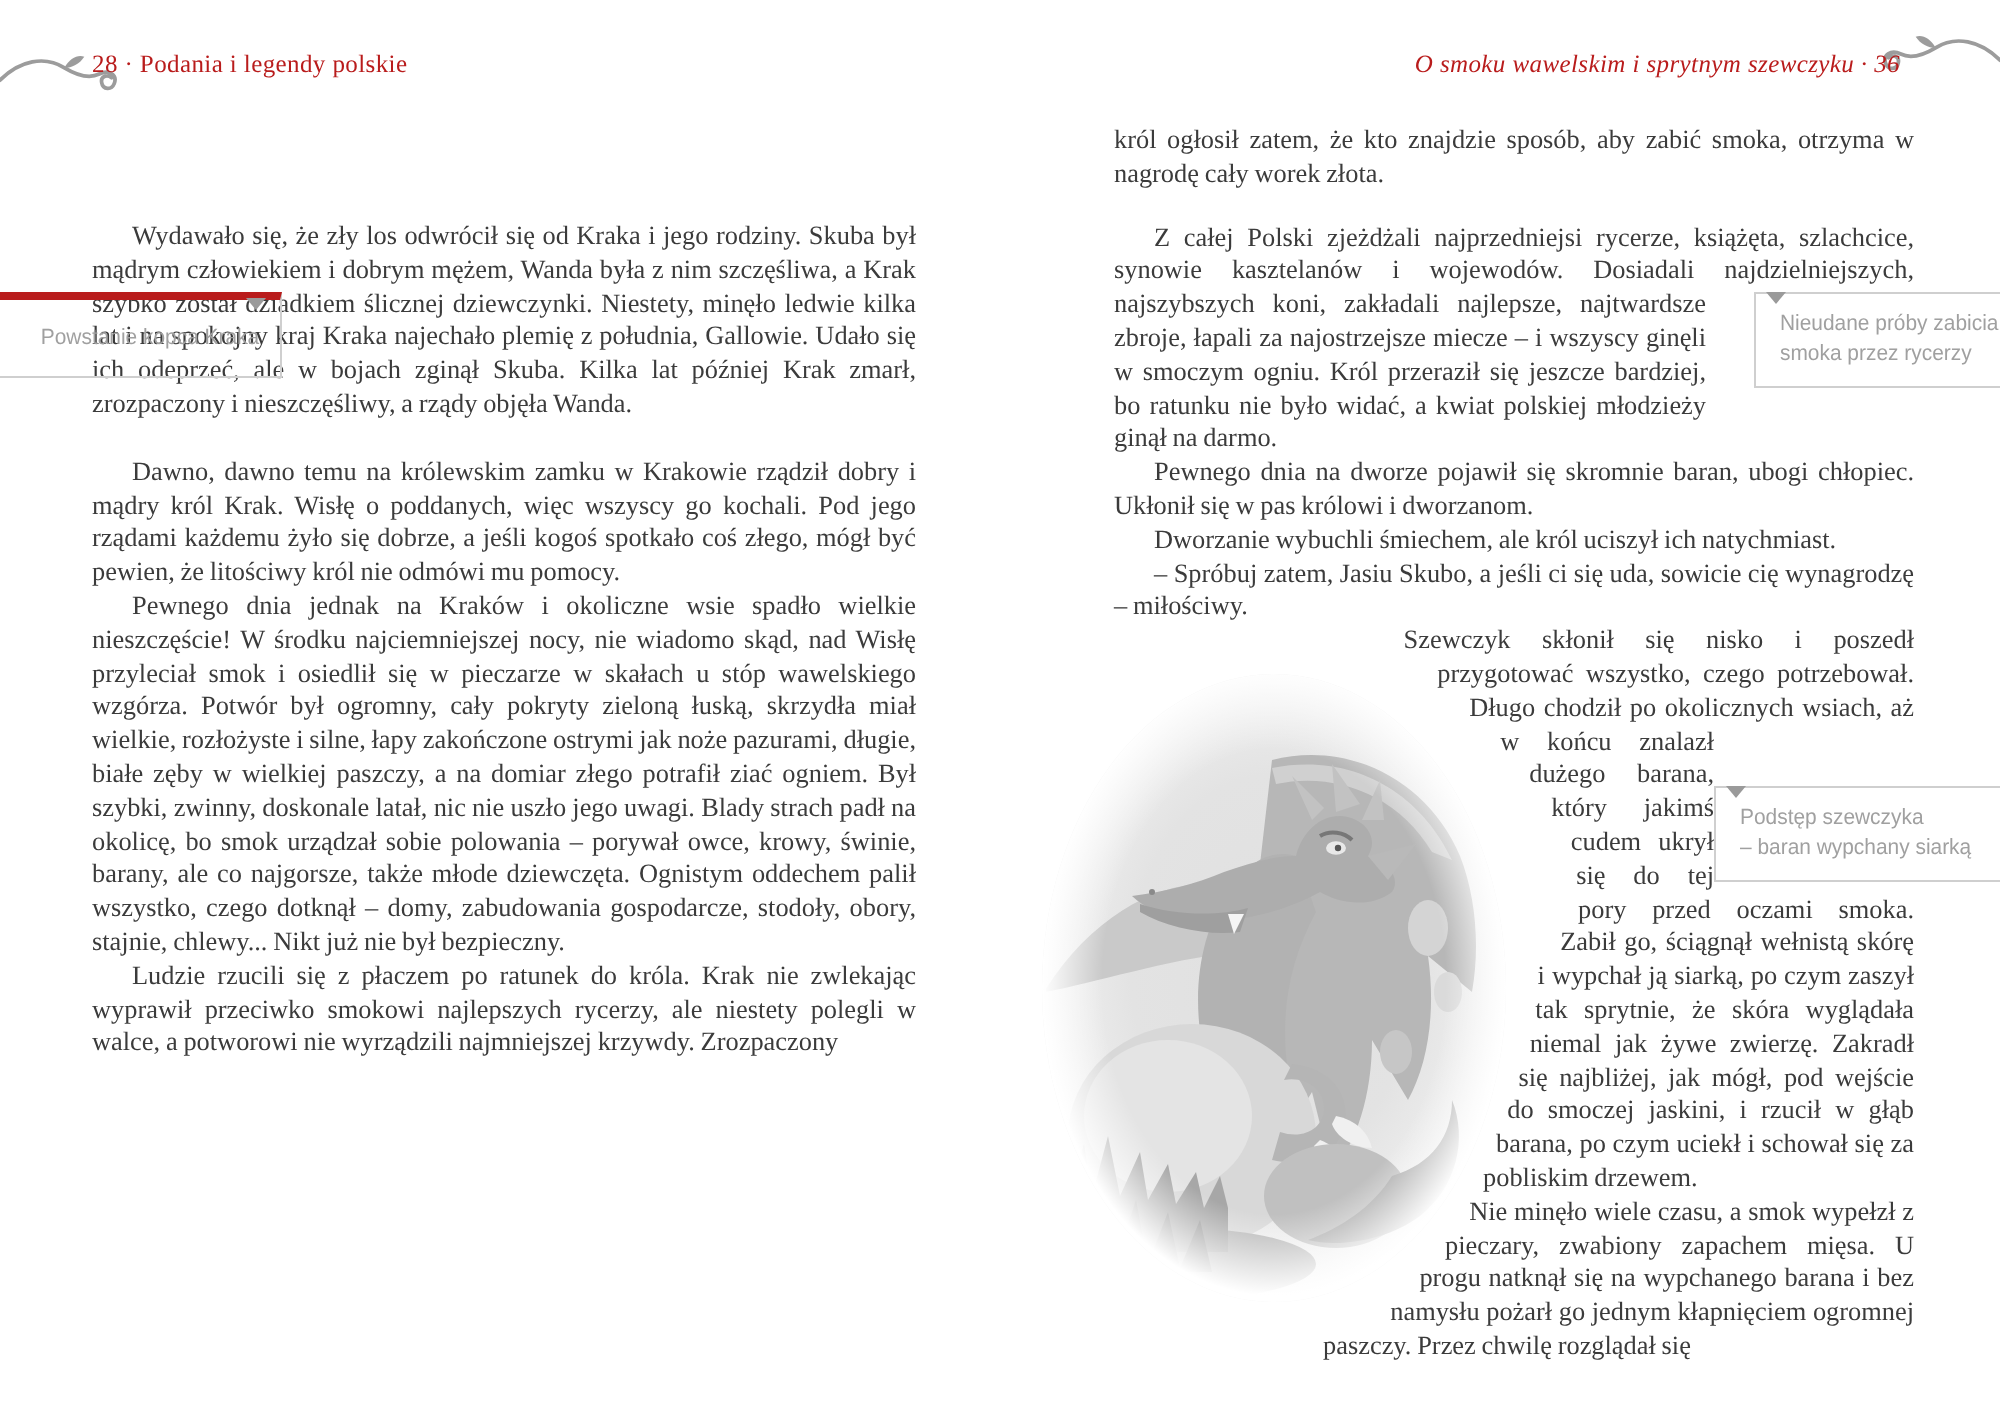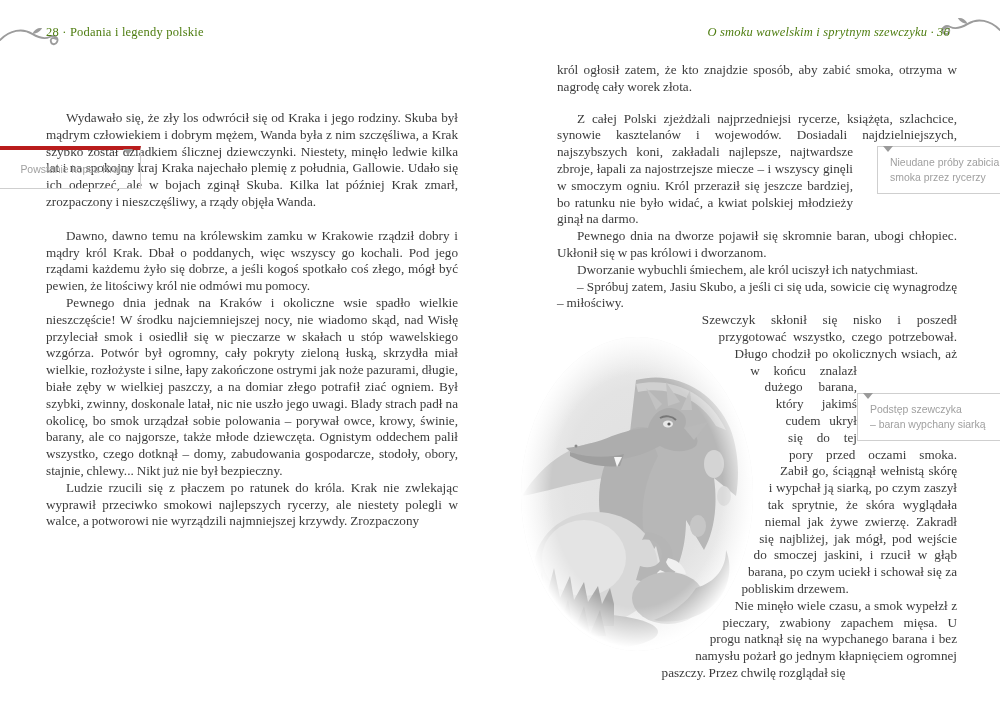--- a/index.html
+++ b/index.html
@@ -1,20 +1,20 @@
 <!DOCTYPE html>
 <html lang="pl"><head>
 <meta charset="utf-8">
 <style>
   html,body{margin:0;padding:0;background:#ffffff;}
   .spread{position:relative;width:1000px;height:707px;background:#ffffff;overflow:hidden;
           font-family:"Liberation Serif", serif;}
 
   
-  .running-head{position:absolute;top:25px;font-size:12.5px;color:#4d7c0f;letter-spacing:.2px;}
+  .running-head{position:absolute;top:25px;font-size:12.5px;color:#b91c1c;letter-spacing:.2px;}
   .rh-left{left:46px;}
   .rh-right{right:50px;font-style:italic;}
 
   
   .ornament{position:absolute;width:62px;height:30px;}
   .orn-left{left:0;top:22px;}
   .orn-right{right:0;top:12px;transform:scaleX(-1);}
 
   
   .col{position:absolute;top:62px;font-size:13.2px;line-height:16.8px;color:#3b3b3b;
@@ -126,21 +126,21 @@
       <path d="M178 252 C 198 246 208 232 208 214 C 216 234 210 258 192 272 C 176 284 152 288 136 284 C 152 278 168 268 178 252 Z" fill="#a9a9a9"></path>
       <ellipse cx="70" cy="296" rx="70" ry="18" fill="#b5b5b5"></ellipse>
       <path d="M16 262 L 24 236 L 28 262 L 36 232 L 42 262 L 52 240 L 56 264 L 66 246 L 70 266 L 80 250 L 84 268 L 92 252 L 96 268 L 96 290 L 14 290 Z" fill="#a7a7a7"></path>
       <path d="M8 300 L 18 262 L 24 296 L 34 258 L 40 294 L 50 264 L 56 296 L 66 270 L 72 298 L 82 274 L 88 300 Z" fill="#939393"></path>
     </g>
     <ellipse cx="119" cy="158" rx="116" ry="157" fill="url(#fadeG)"></ellipse>
   </svg>
 
   <main class="col col-left">
     <p class="par indent">Wydawało się, że zły los odwrócił się od Kraka i jego rodziny. Skuba był mądrym człowiekiem i dobrym mężem, Wanda była z nim szczęśliwa, a Krak szybko został dziadkiem ślicznej dziewczynki. Niestety, minęło ledwie kilka lat i na spokojny kraj Kraka najechało plemię z południa, Gallowie. Udało się ich odeprzeć, ale w bojach zginął Skuba. Kilka lat później Krak zmarł, zrozpaczony i nieszczęśliwy, a rządy objęła Wanda.</p>
-    <p class="par indent p-after-chapter">Dawno, dawno temu na królewskim zamku w Krakowie rządził dobry i mądry król Krak. Dbał o poddanych, więc wszyscy go kochali. Pod jego rządami każdemu żyło się dobrze, a jeśli kogoś spotkało coś złego, mógł być pewien, że litościwy król nie odmówi mu pomocy.</p>
+    <p class="par indent p-after-chapter">Dawno, dawno temu na królewskim zamku w Krakowie rządził dobry i mądry król Krak. Wisłę o poddanych, więc wszyscy go kochali. Pod jego rządami każdemu żyło się dobrze, a jeśli kogoś spotkało coś złego, mógł być pewien, że litościwy król nie odmówi mu pomocy.</p>
     <p class="par indent">Pewnego dnia jednak na Kraków i okoliczne wsie spadło wielkie nieszczęście! W środku najciemniejszej nocy, nie wiadomo skąd, nad Wisłę przyleciał smok i osiedlił się w pieczarze w skałach u stóp wawelskiego wzgórza. Potwór był ogromny, cały pokryty zieloną łuską, skrzydła miał wielkie, rozłożyste i silne, łapy zakończone ostrymi jak noże pazurami, długie, białe zęby w wielkiej paszczy, a na domiar złego potrafił ziać ogniem. Był szybki, zwinny, doskonale latał, nic nie uszło jego uwagi. Blady strach padł na okolicę, bo smok urządzał sobie polowania – porywał owce, krowy, świnie, barany, ale co najgorsze, także młode dziewczęta. Ognistym oddechem palił wszystko, czego dotknął – domy, zabudowania gospodarcze, stodoły, obory, stajnie, chlewy... Nikt już nie był bezpieczny.</p>
     <p class="par indent">Ludzie rzucili się z płaczem po ratunek do króla. Krak nie zwlekając wyprawił przeciwko smokowi najlepszych rycerzy, ale niestety polegli w walce, a potworowi nie wyrządzili najmniejszej krzywdy. Zrozpaczony</p>
   </main>
 
   <main class="col col-right">
     <p class="par">król ogłosił zatem, że kto znajdzie sposób, aby zabić smoka, otrzyma w nagrodę cały worek złota.</p>
     <p class="par indent sec-gap">
       <span class="spacer spacer-note-r1"></span>
       <span>Z całej Polski zjeżdżali najprzedniejsi rycerze, książęta, szlachcice, synowie kasztelanów i wojewodów. Dosiadali najdzielniejszych, najszybszych koni, zakładali najlepsze, najtwardsze zbroje, łapali za najostrzejsze miecze – i wszyscy ginęli w smoczym ogniu. Król przeraził się jeszcze bardziej, bo ratunku nie było widać, a kwiat polskiej młodzieży ginął na darmo.</span>
     </p>

